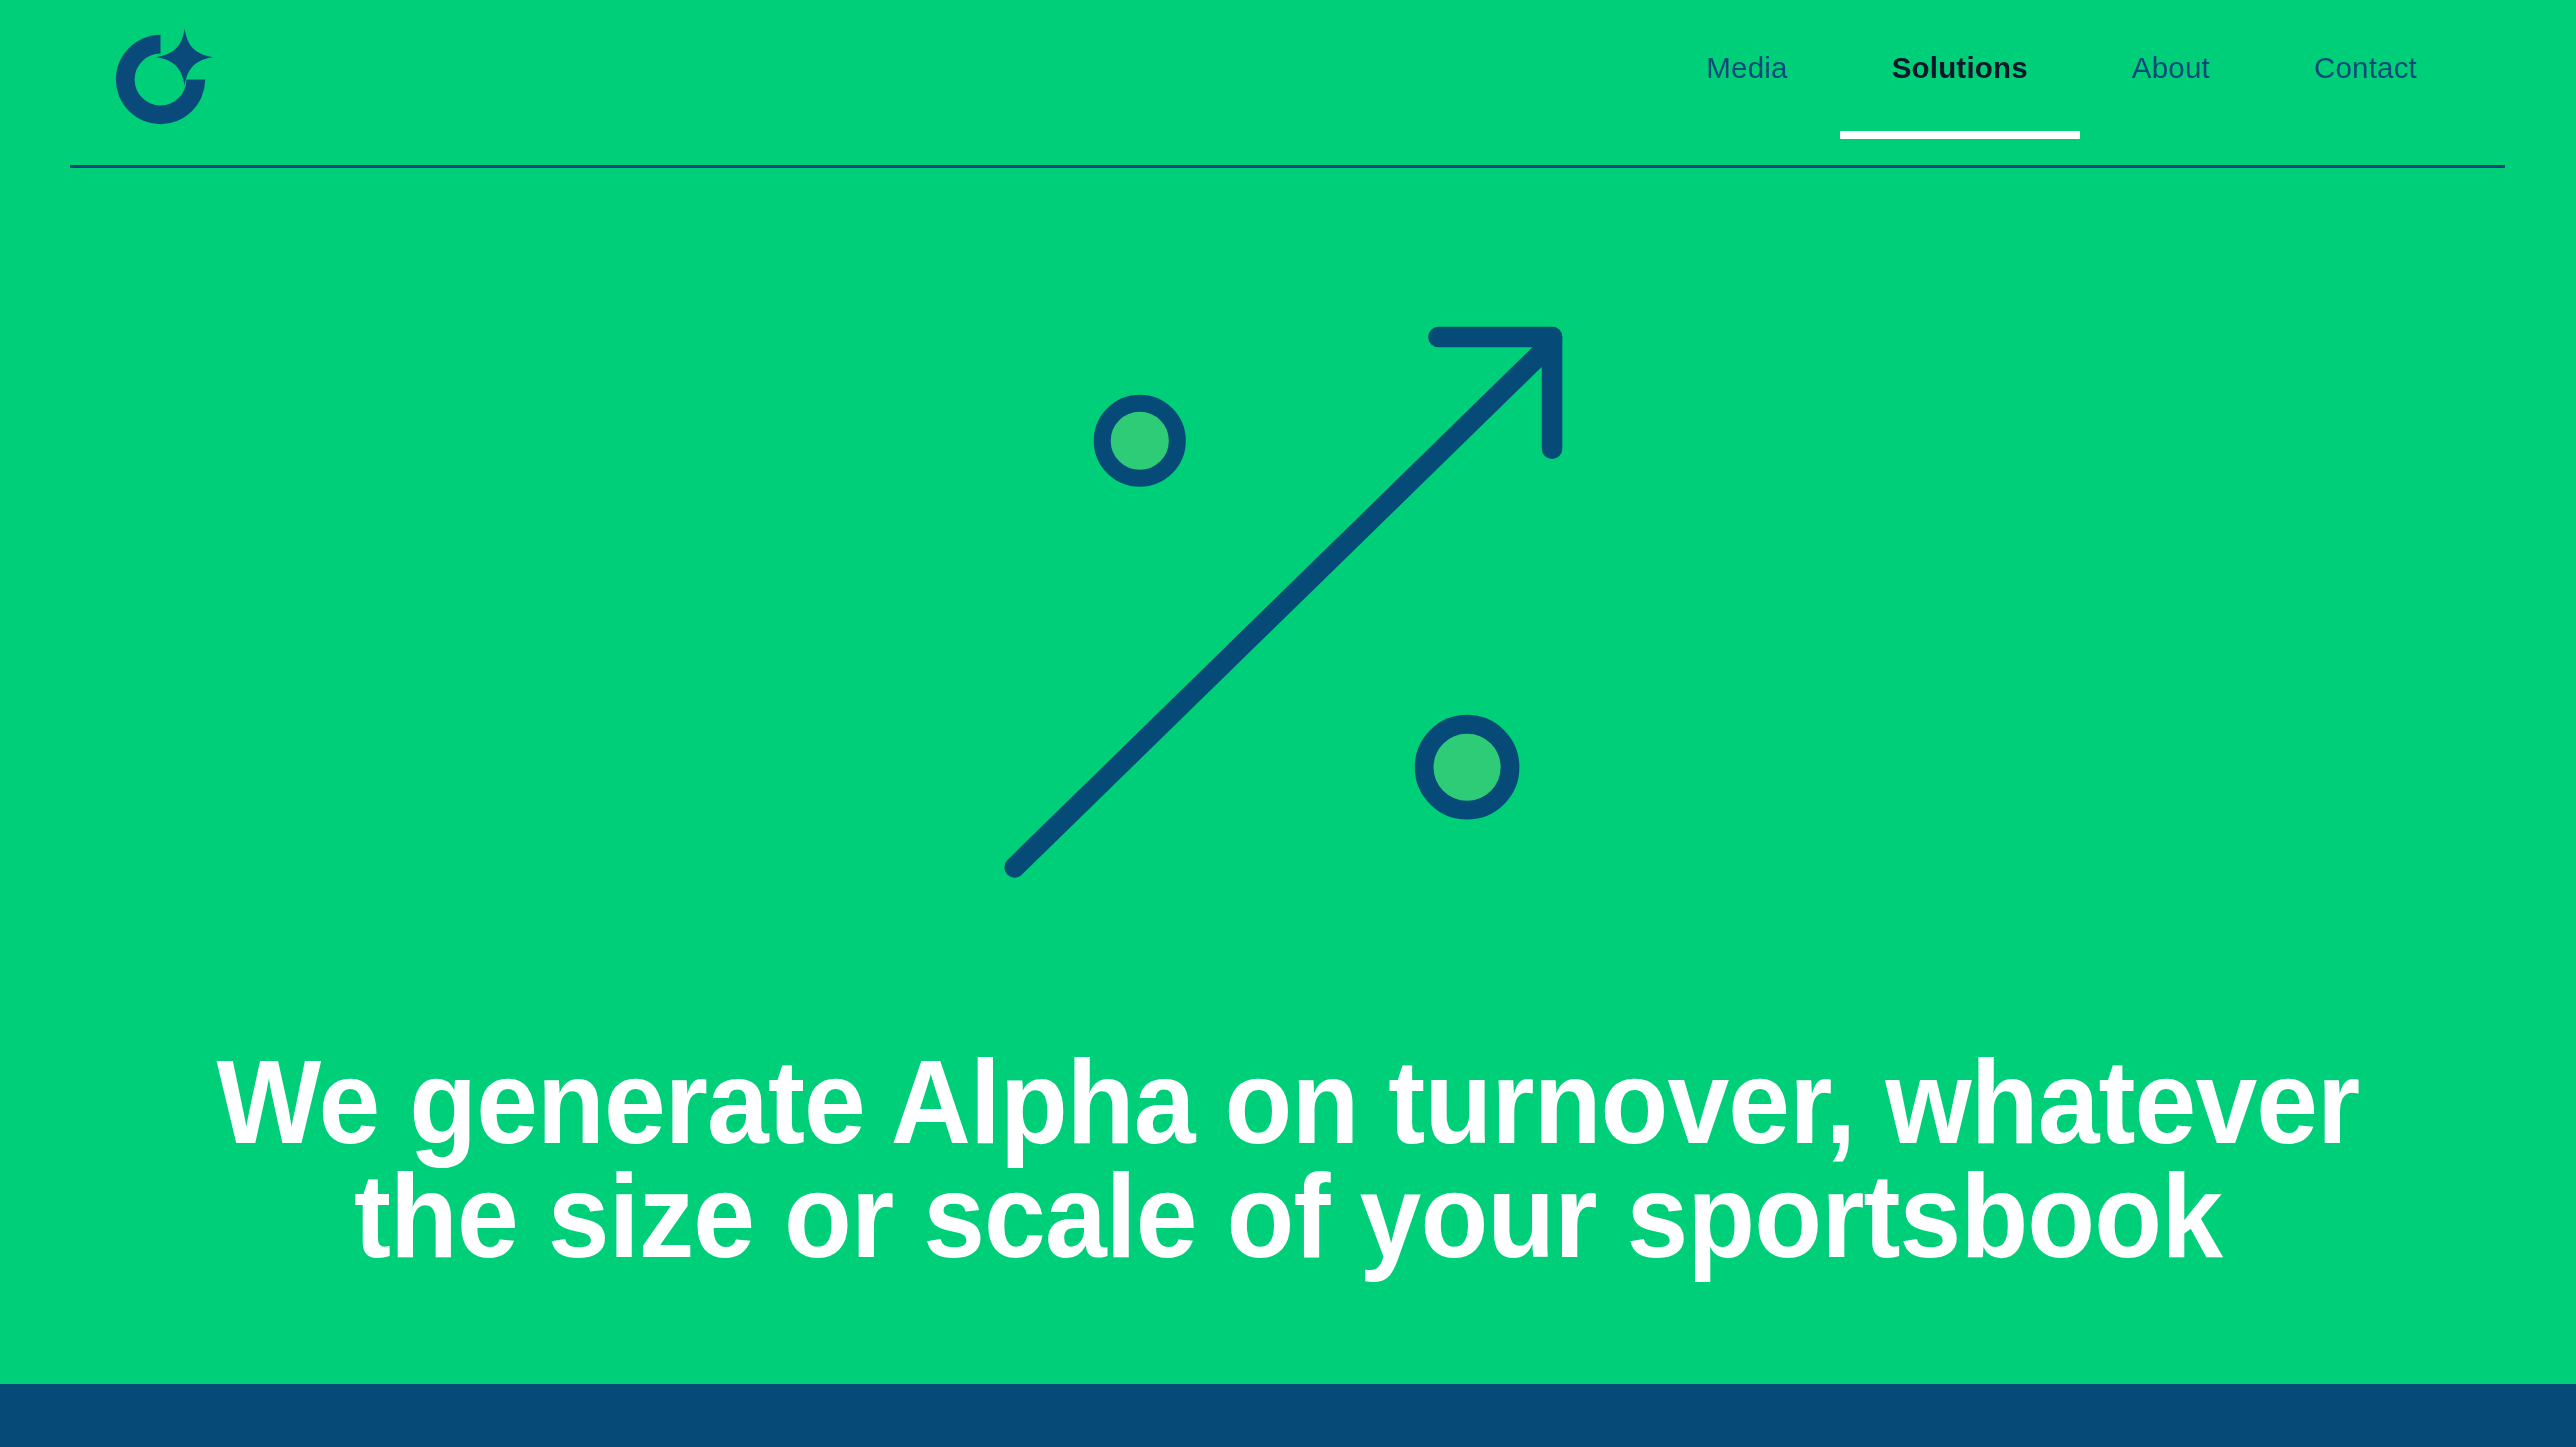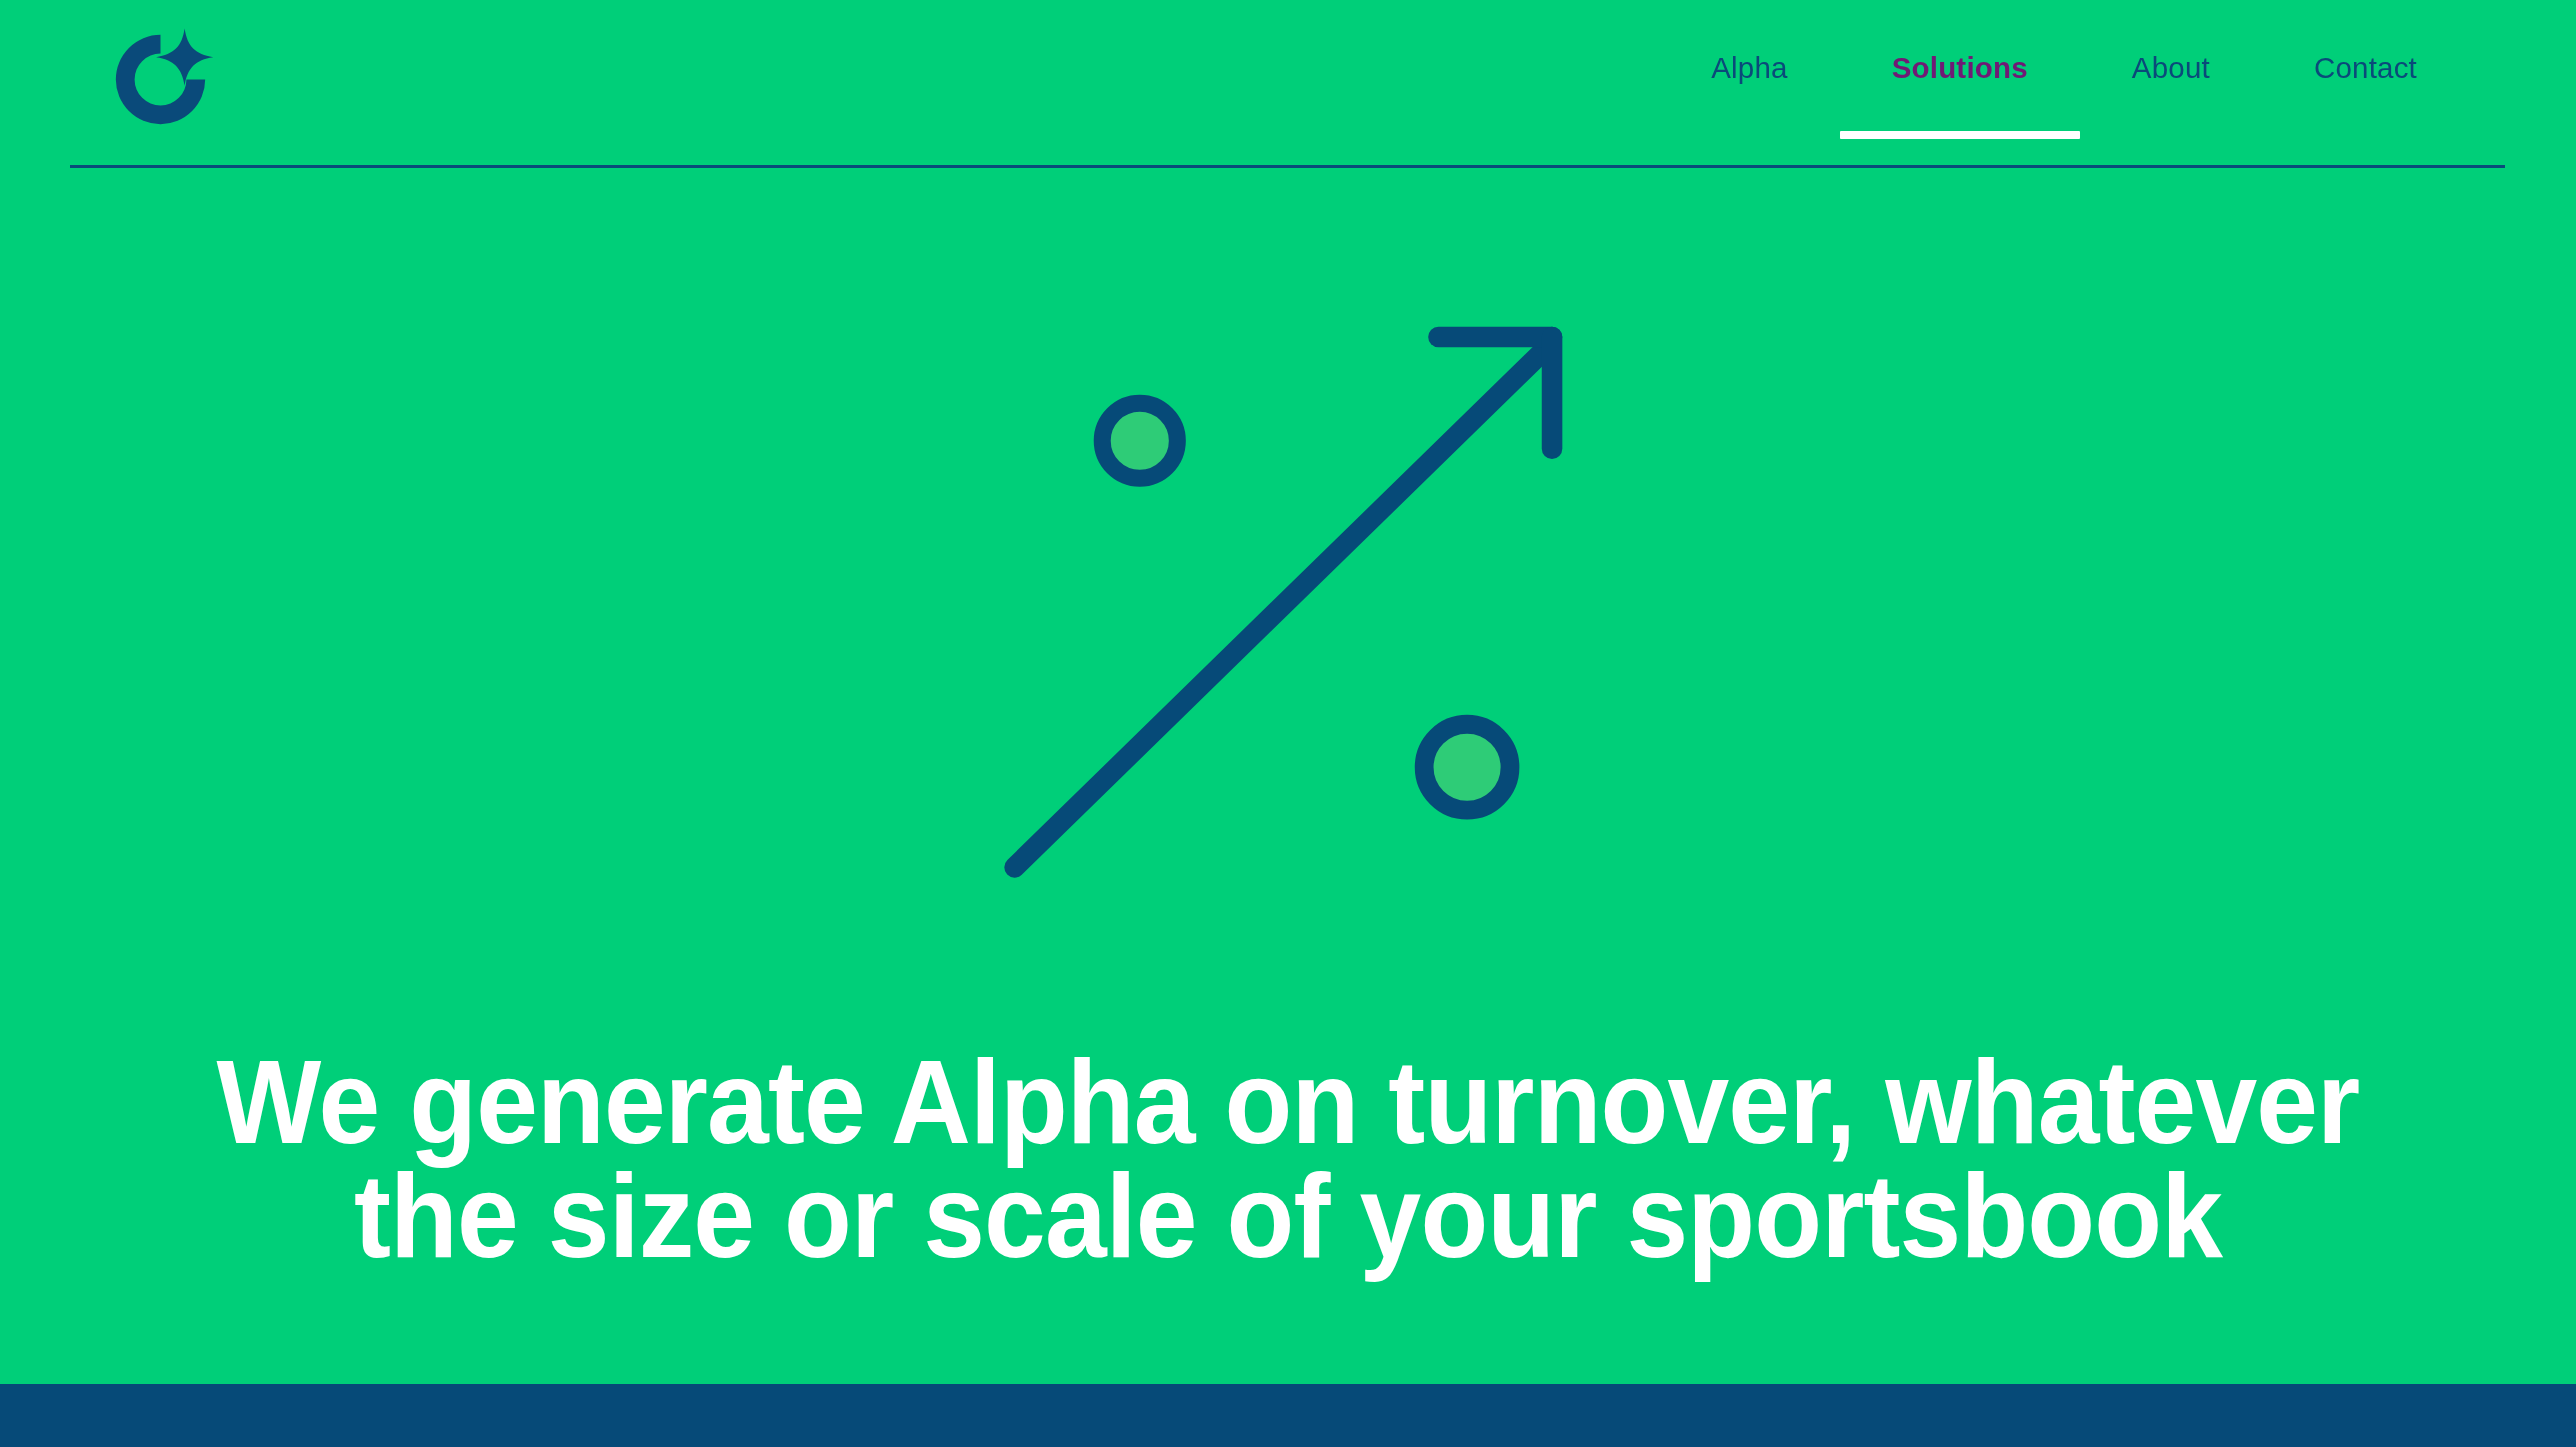--- a/index.html
+++ b/index.html
@@ -65,21 +65,21 @@
   }
 
   .nav-slot {
     position:relative;
     display:flex;
     justify-content:center;
     padding:0 52px;
   }
 
   .nav-item.active {
-    color:#701a75;
+    color:#0f172a;
     font-weight:bold;
   }
 
   .nav-underline {
     position:absolute;
     left:0;
     bottom:-55px;
     width:100%;
     height:8px;
     background:#ffffff;
@@ -156,21 +156,21 @@
                    C 100 39 91 48 88 68
                    C 85 48 76 39 56 36
                    C 76 33 85 24 88 4 Z" fill="#0a4a7a"></path>
         </svg>
       </span>
     </a>
 
     <nav class="main-nav">
 
       <span class="nav-slot">
-        <a class="nav-item" href="#">Alpha</a>
+        <a class="nav-item" href="#">Media</a>
       </span>
 
       <span class="nav-slot">
         <a class="nav-item active" href="#">Solutions</a>
         <span class="nav-underline"></span>
       </span>
 
       <span class="nav-slot">
         <a class="nav-item" href="#">About</a>
       </span>

